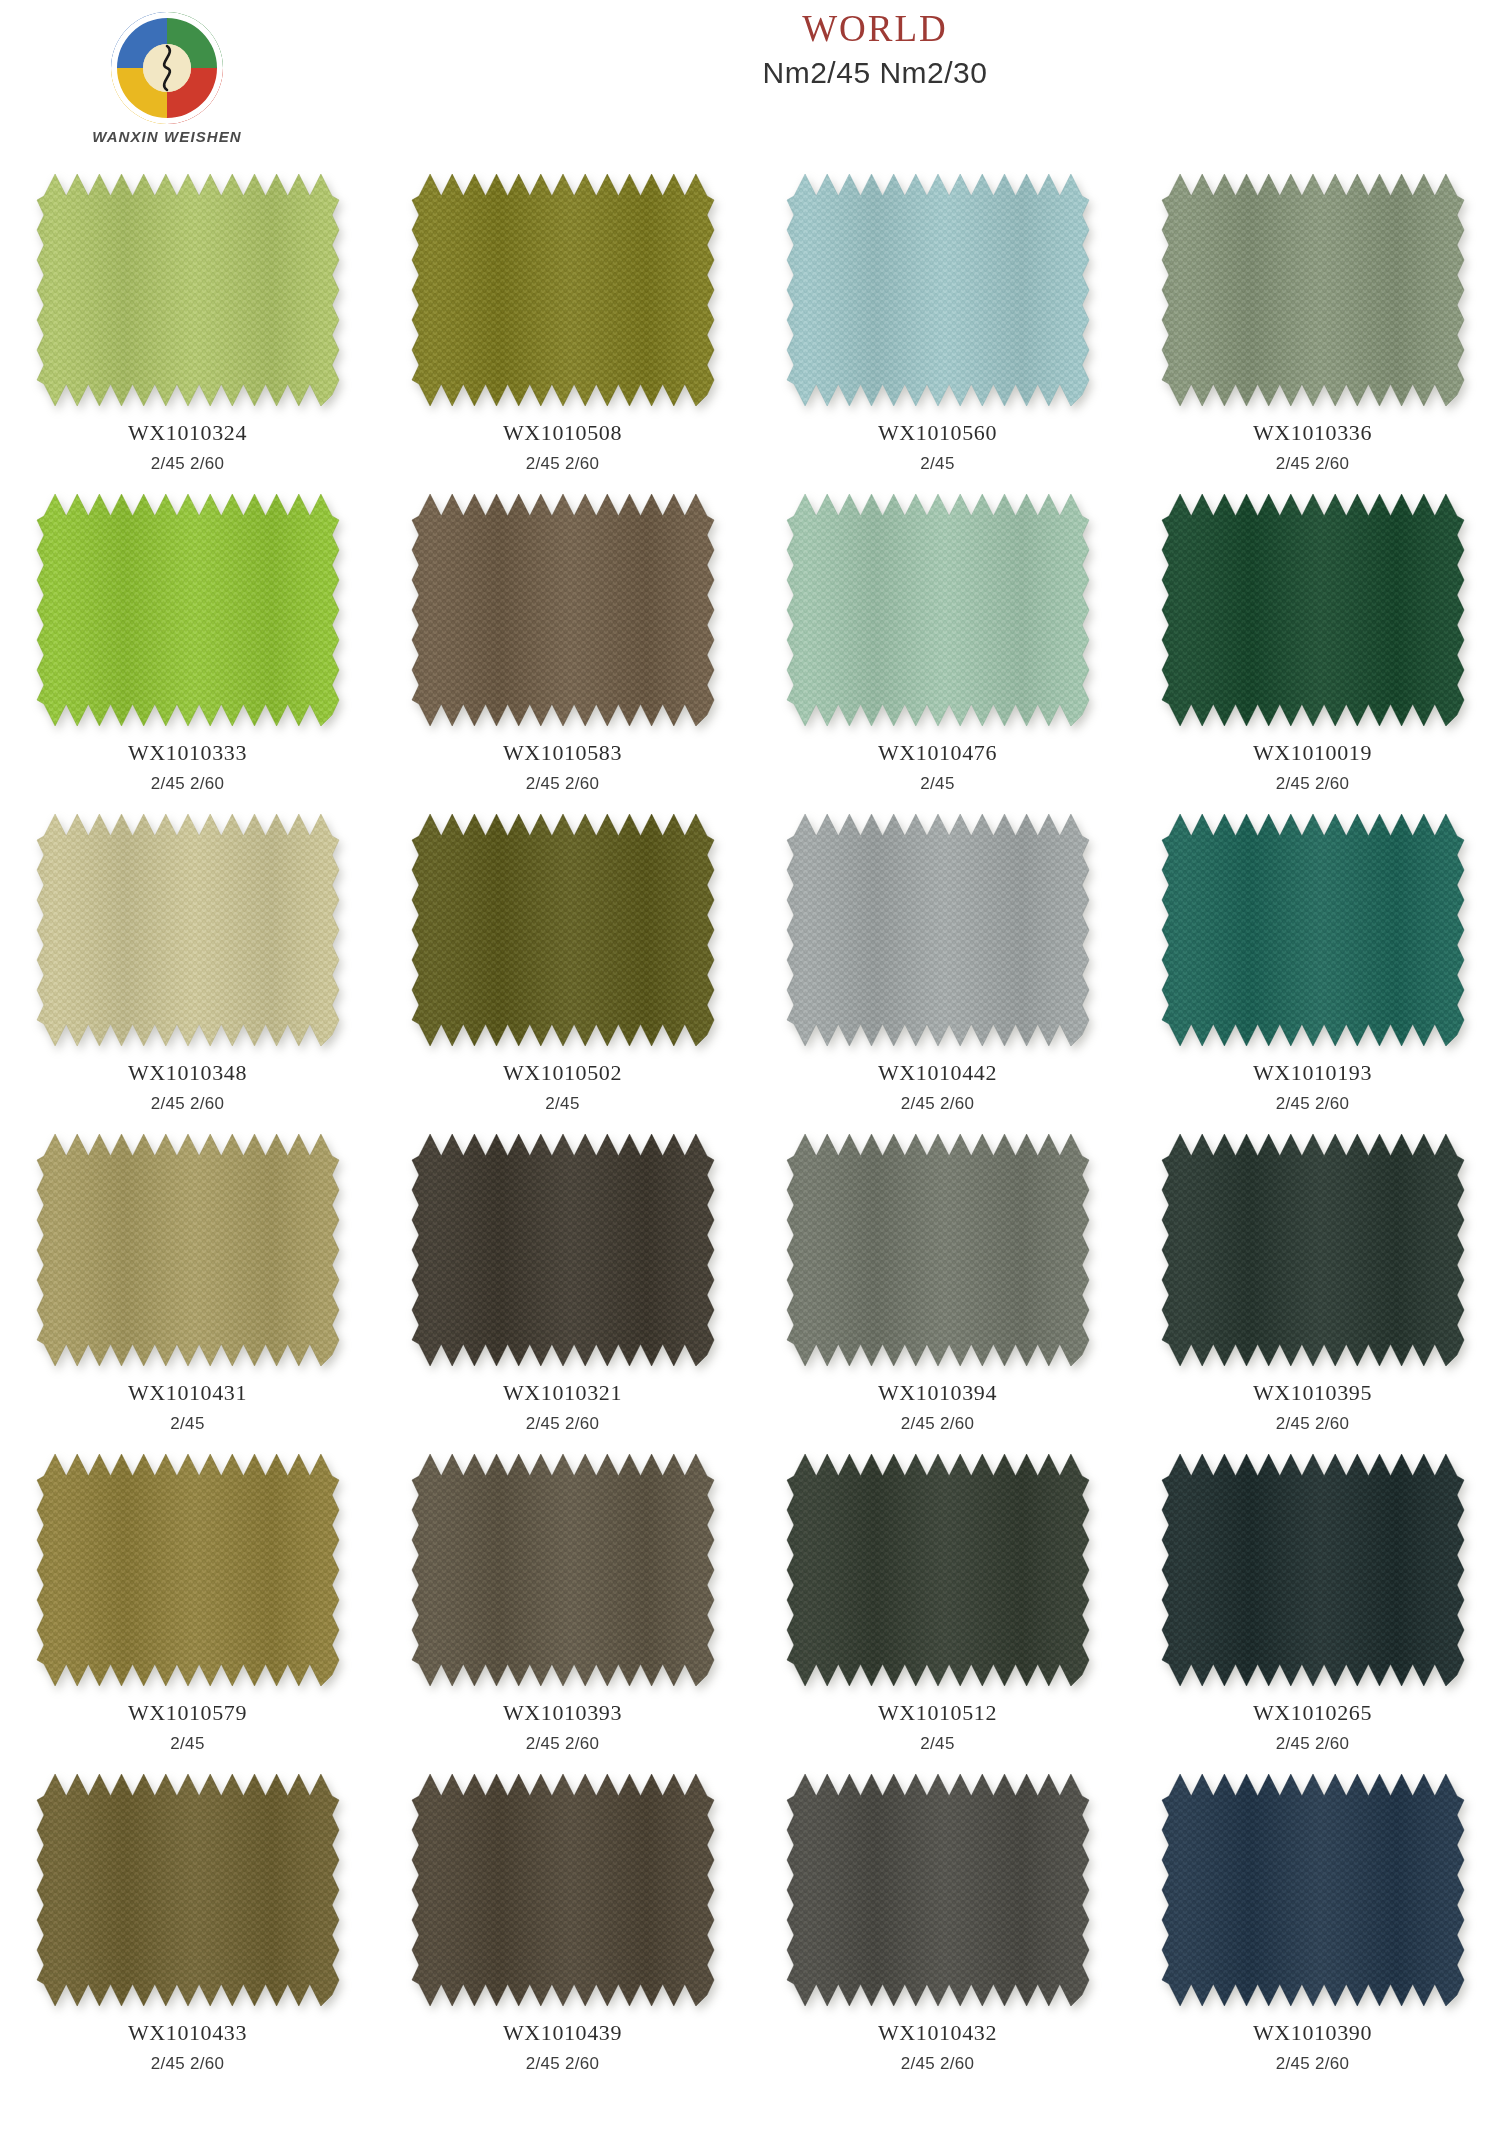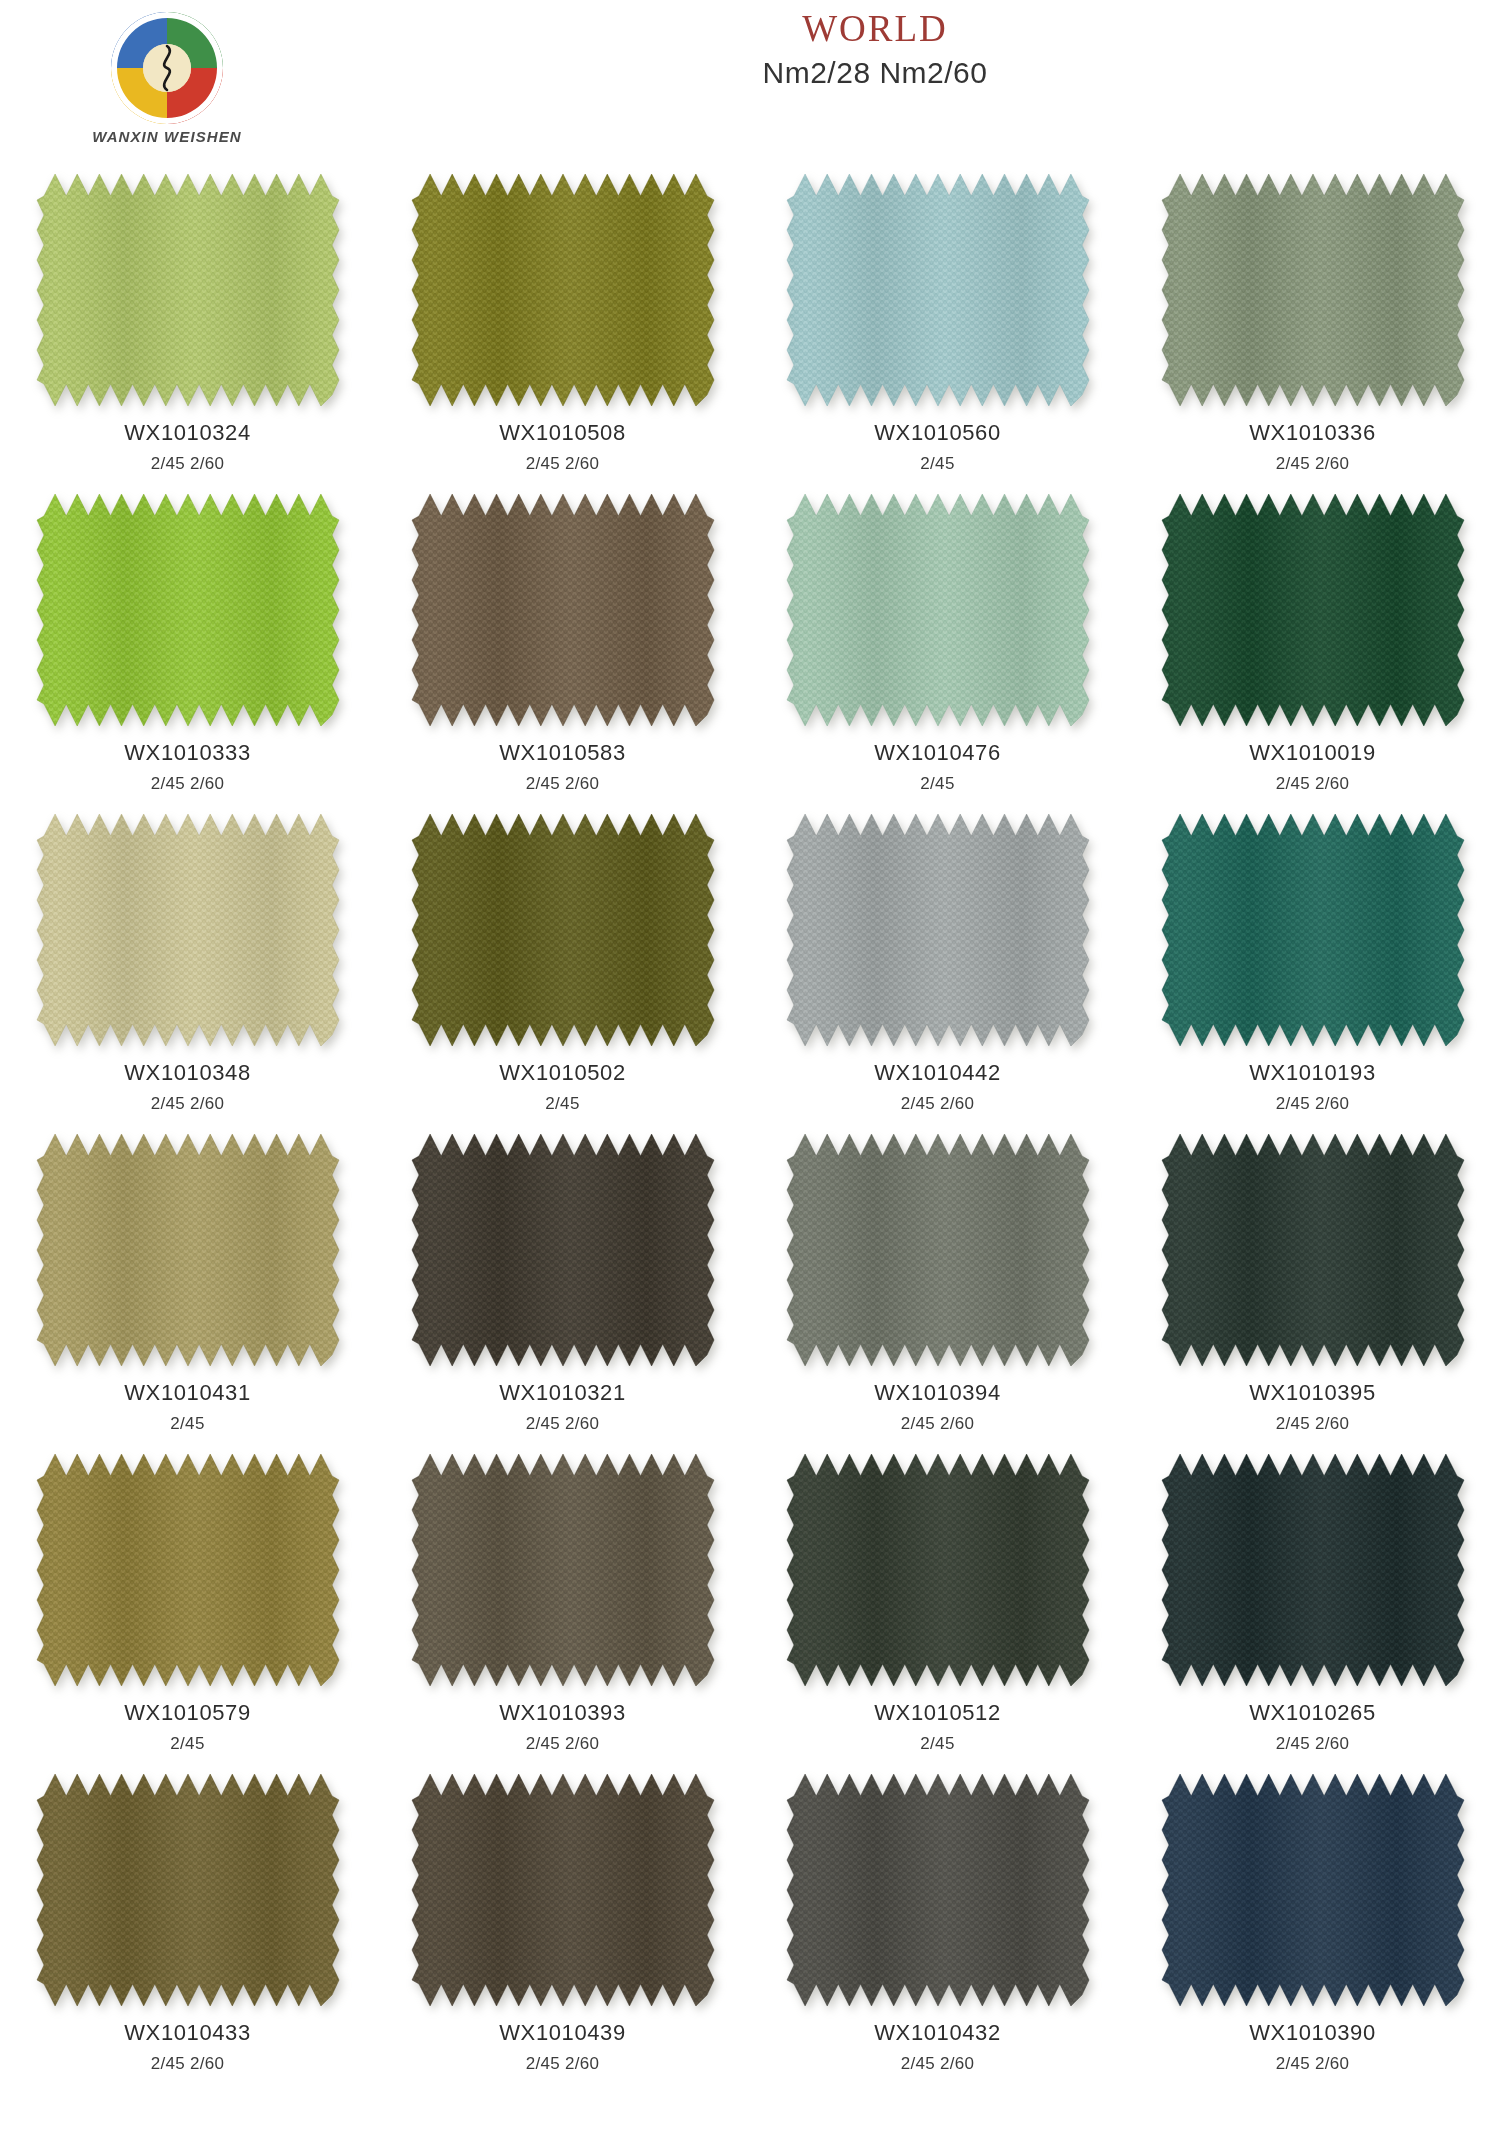--- a/index.html
+++ b/index.html
@@ -132,21 +132,21 @@
     margin-top: 4px;
   }
   .swatch {
     position: absolute;
     inset: 0;
     filter: drop-shadow(3px 5px 5px rgba(120,120,110,0.38));
   }
   .swatch svg { display: block; width: 100%; height: 100%; }
 
   .code {
-    font-family: Liberation Sans, sans-serif;
+    font-family: Liberation Serif, serif;
     font-size: 22px;
     color: #2d2d2d;
     letter-spacing: 0.6px;
     margin-top: 16px;
     line-height: 1;
   }
   .gauge {
     font-family: "Liberation Sans", sans-serif;
     font-size: 17px;
     color: #3c3c3c;
@@ -172,21 +172,21 @@
           <circle cx="24" cy="24" r="24" fill="#f2e7c4"></circle>
           <path d="M24 2 C34 9 14 20 24 24 C34 28 14 39 24 46" fill="none" stroke="#1a1a1a" stroke-width="2.6" stroke-linecap="round"></path>
         </svg>
       </span>
     </div>
     <div class="brand-name">WANXIN WEISHEN</div>
   </div>
 
   <div class="header-titles">
     <div class="title-world">WORLD</div>
-    <div class="title-count">Nm2/28  Nm2/60</div>
+    <div class="title-count">Nm2/45  Nm2/30</div>
   </div>
 
 </div>
 
 <div class="grid" id="swatch-grid">
     <div class="swatch-row">
       <div class="cell">
         <div class="swatch-wrap">
           <div class="swatch">
   <svg viewBox="0 0 310 232" preserveAspectRatio="none" aria-hidden="true">

